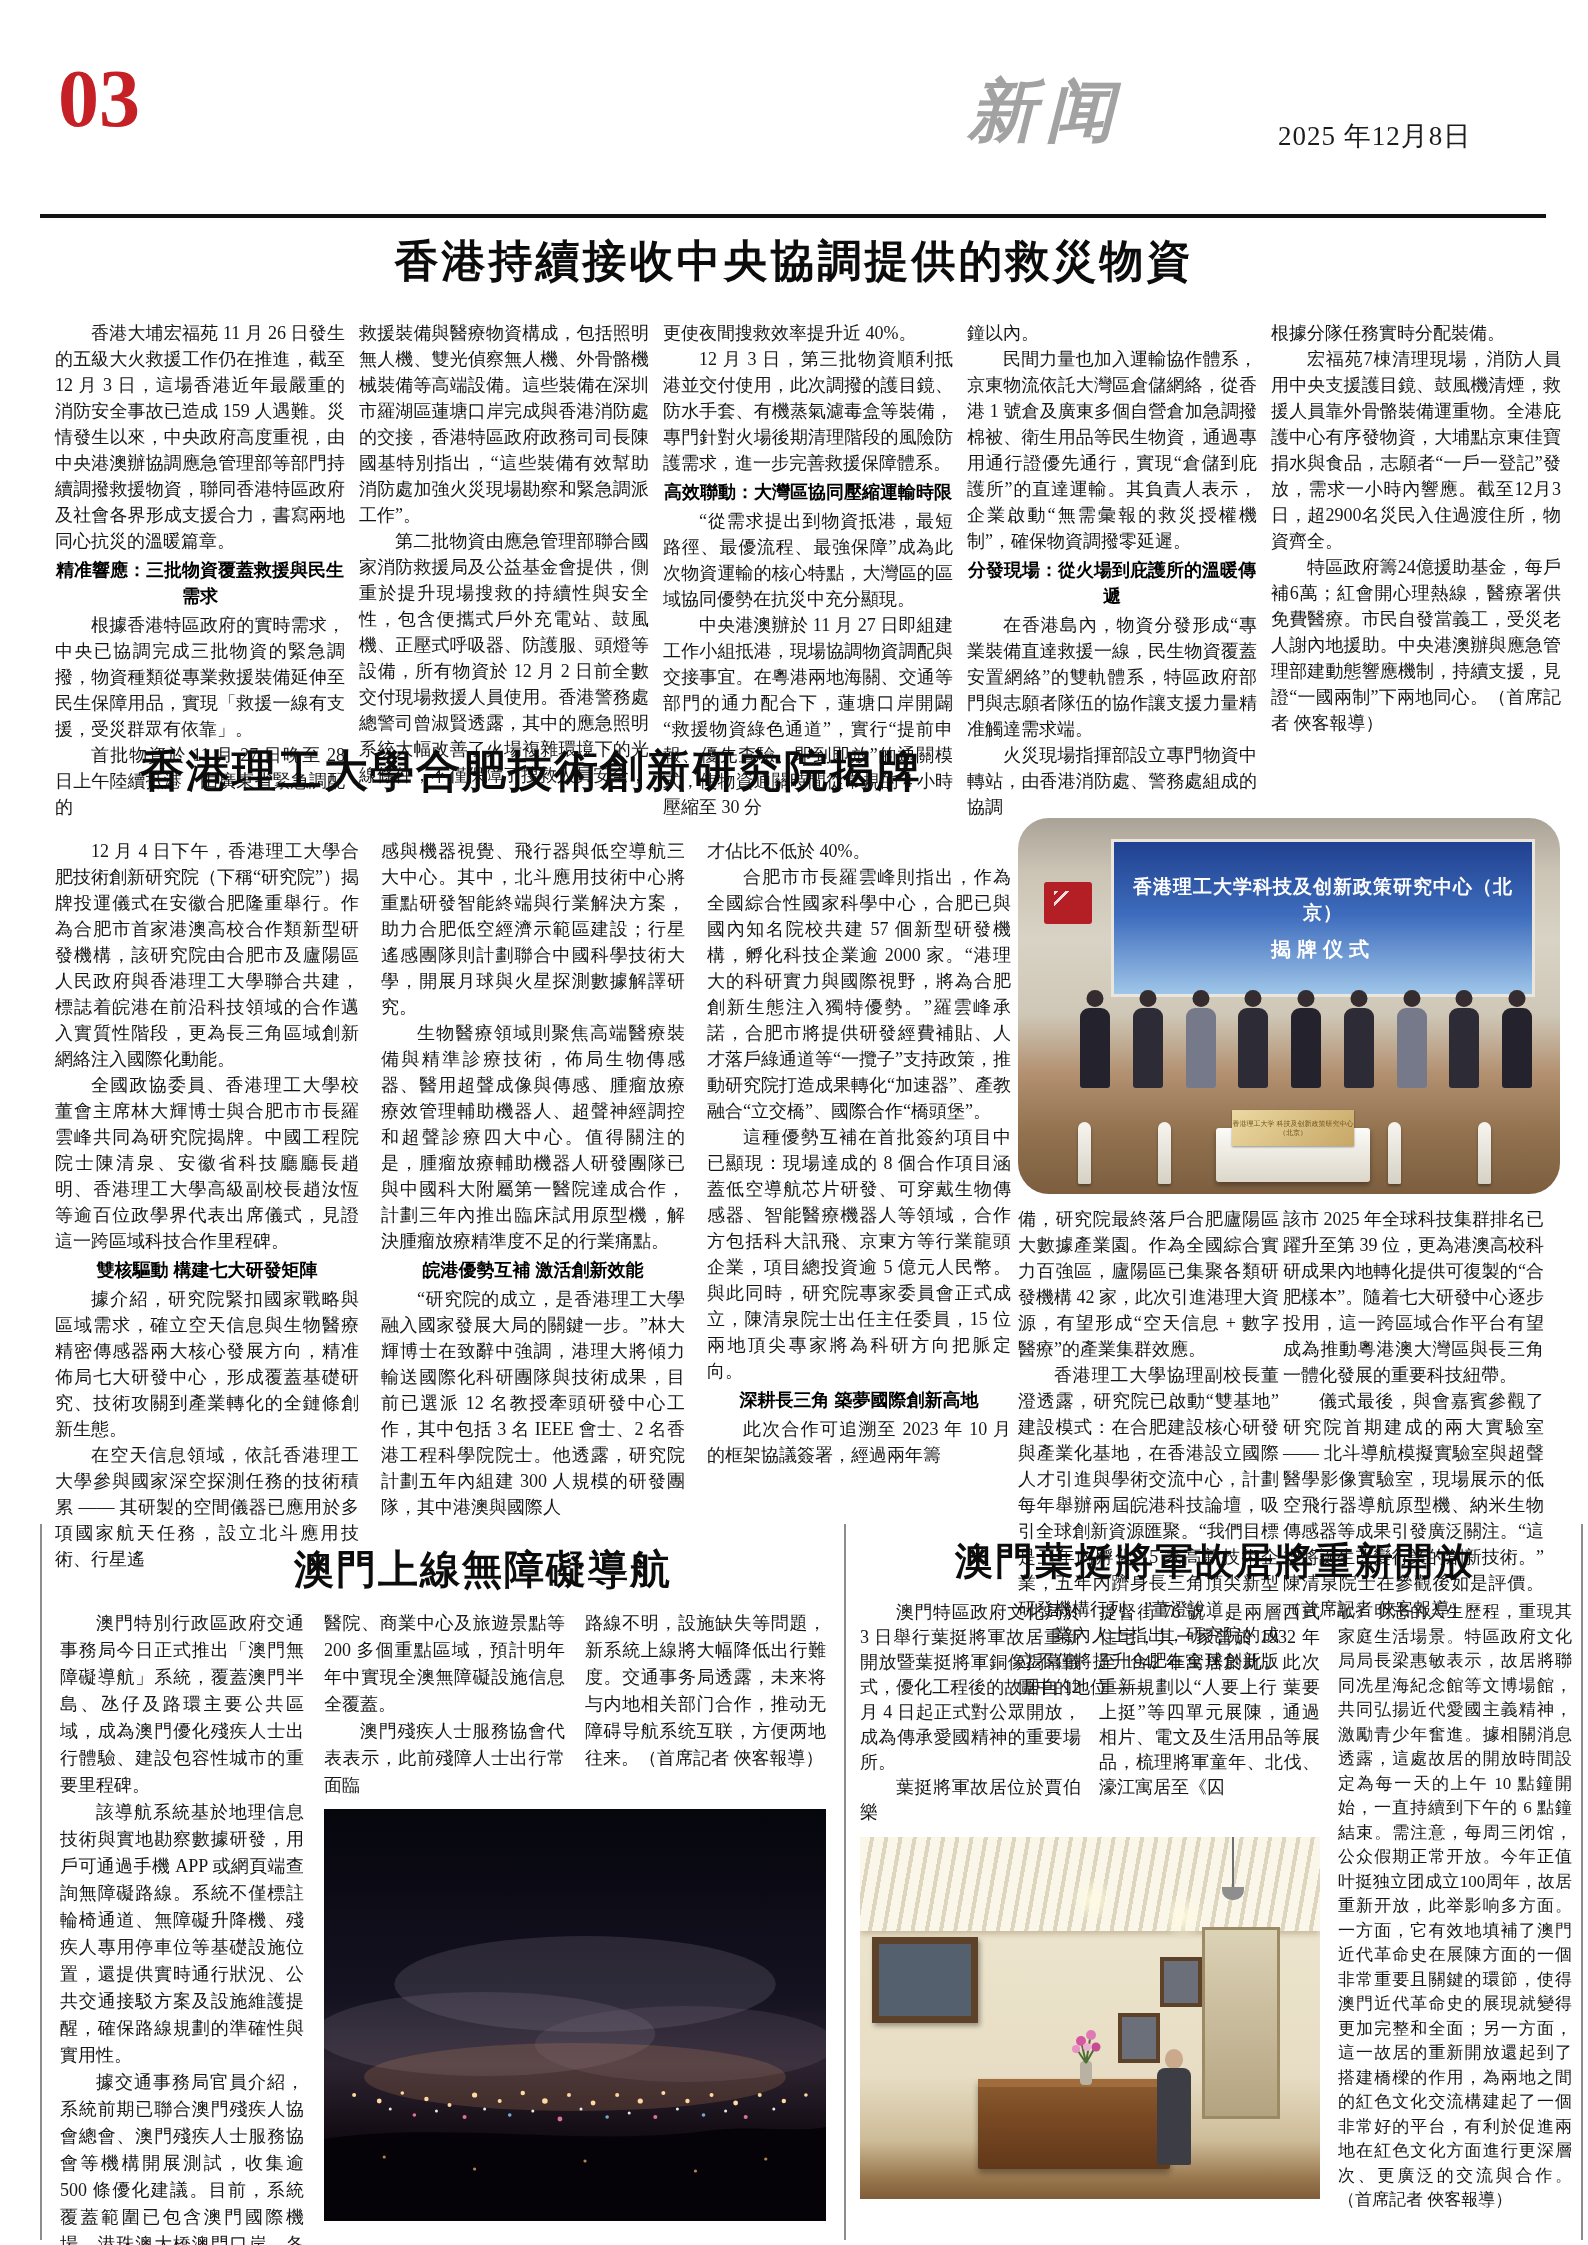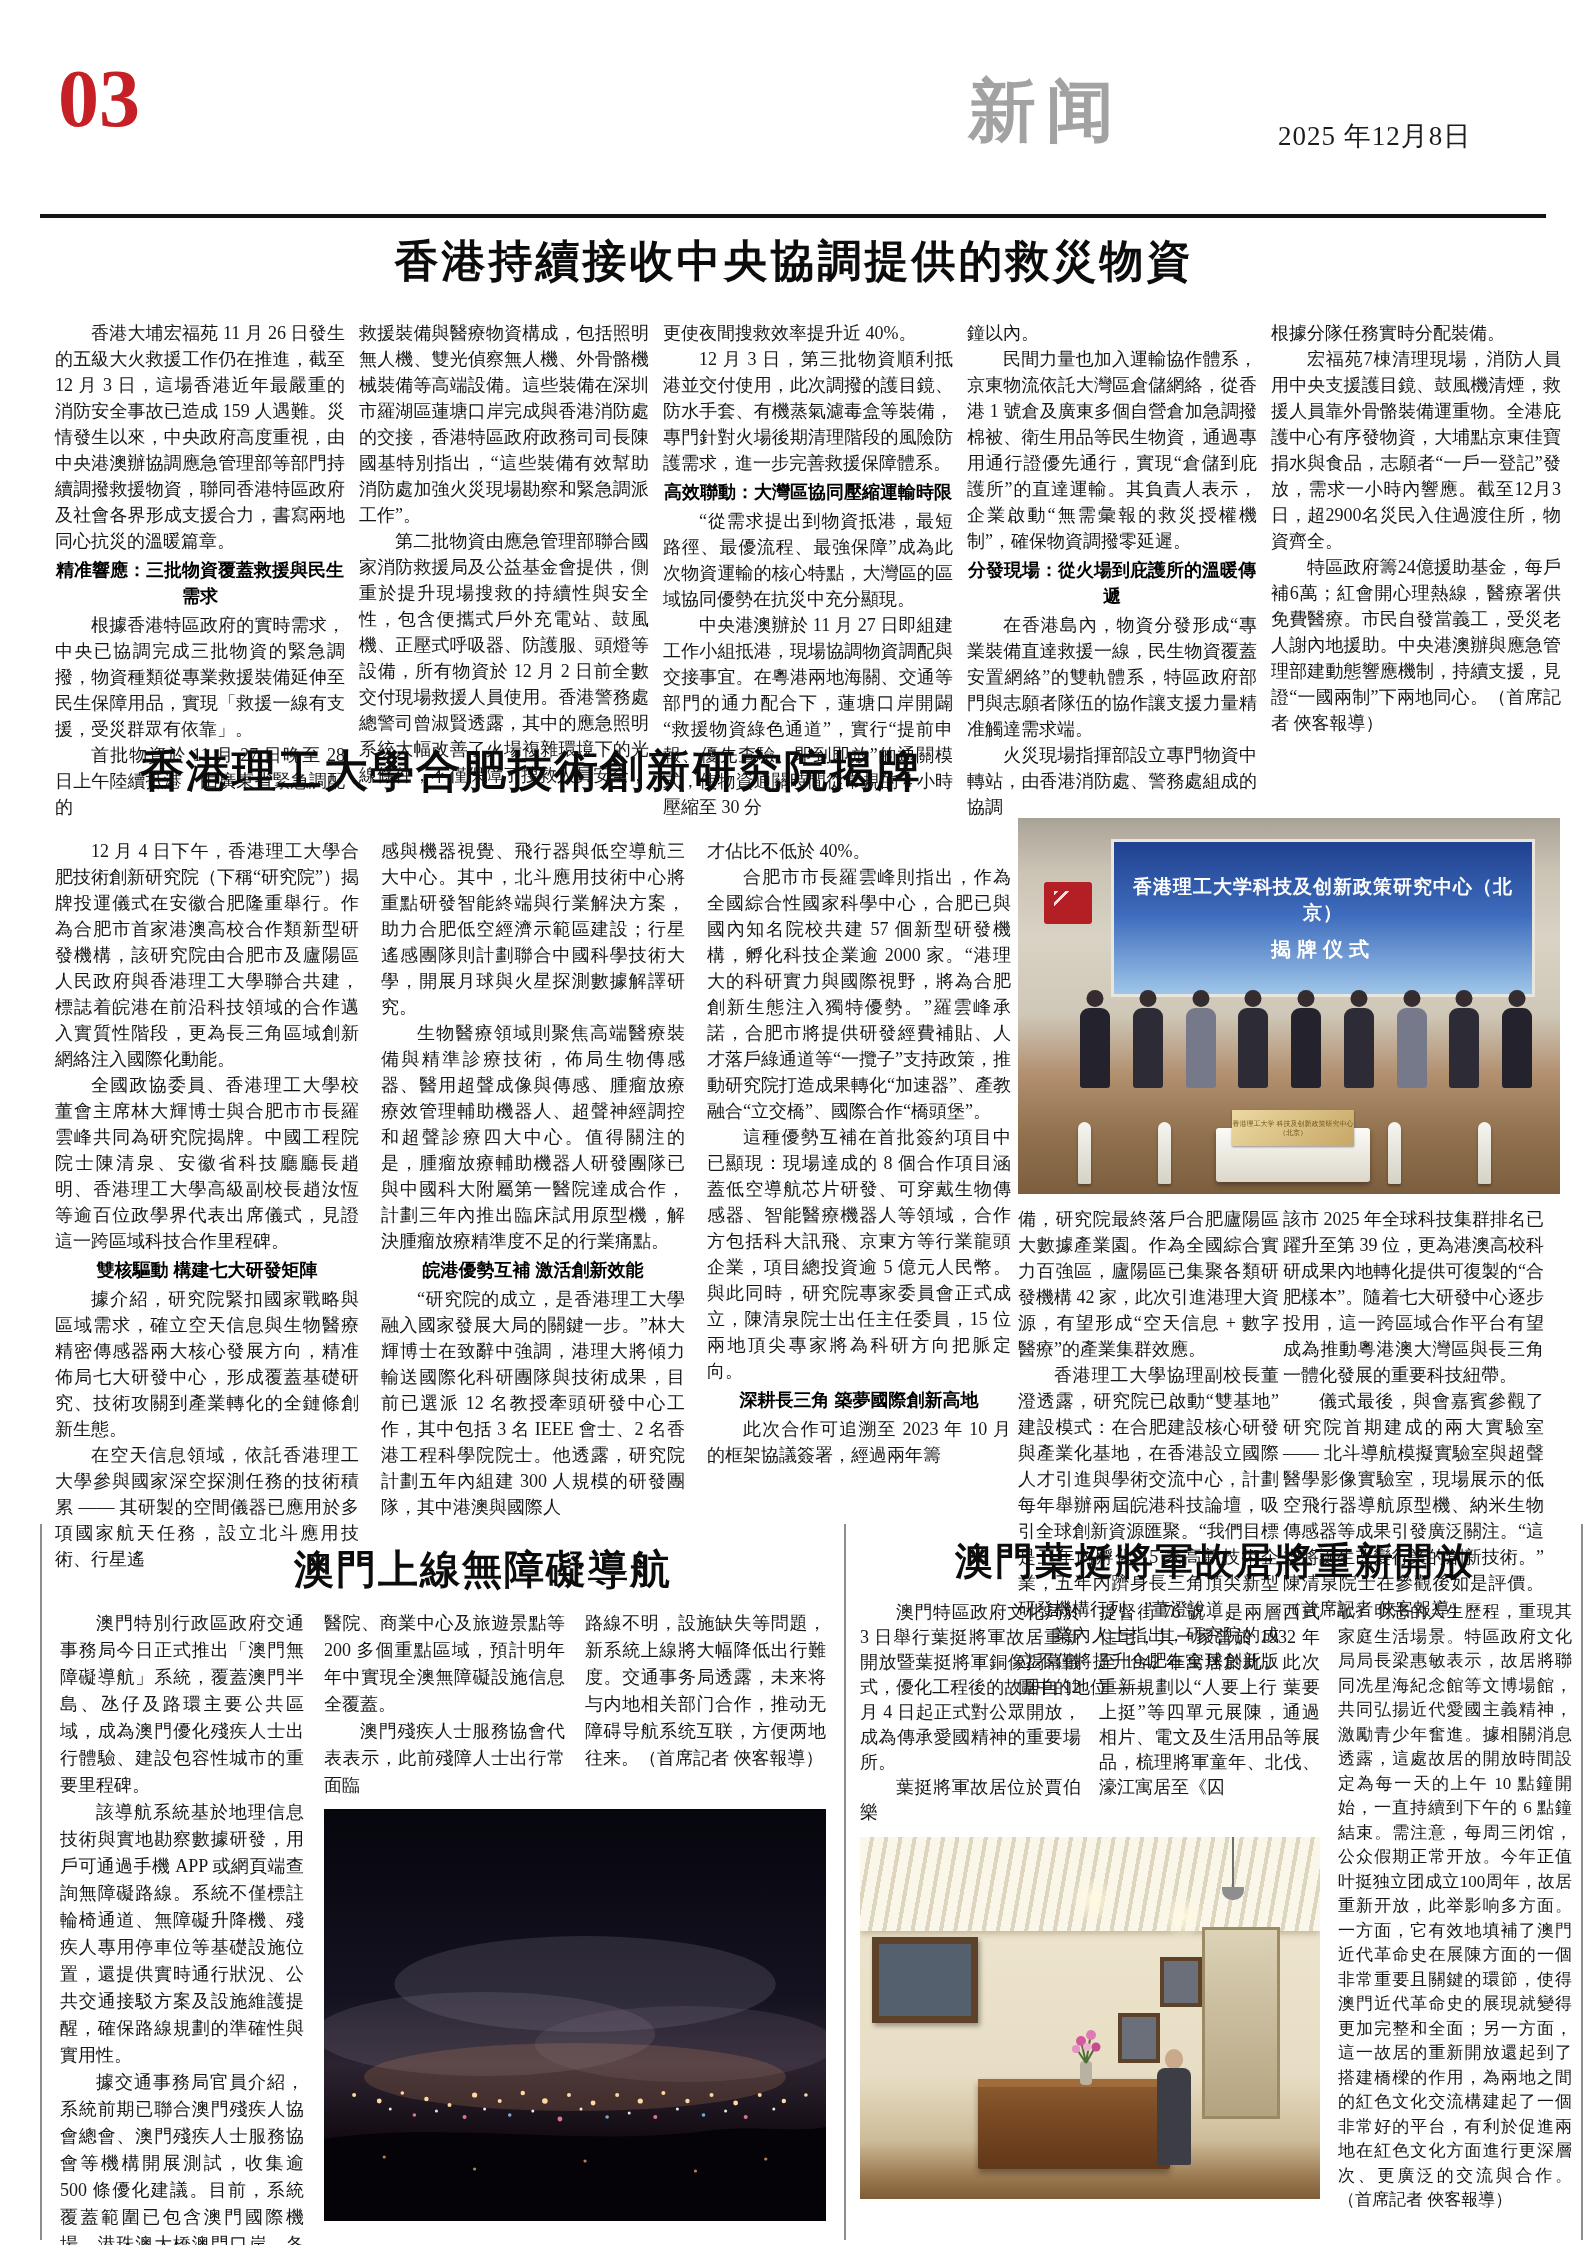--- a/index.html
+++ b/index.html
@@ -4,21 +4,21 @@
 <style>
   html,body{margin:0;padding:0;background:#ffffff;}
   .page{position:relative;width:1588px;height:2245px;background:#fff;overflow:hidden;
         font-family:"Liberation Serif","DejaVu Serif",serif;color:#161616;}
   .abs{position:absolute;}
 
   
   .page-number{left:58px;top:58px;font-size:82px;font-weight:bold;color:#c42026;
                font-family:"Liberation Serif",serif;line-height:1;}
   .section-title{left:968px;top:76px;font-size:68px;font-weight:bold;color:#a2a2a2;
-                 letter-spacing:10px;line-height:1;
+                 font-style:italic;letter-spacing:10px;line-height:1;
                  font-family:"Liberation Sans","DejaVu Sans",sans-serif;}
   .page-date{left:1278px;top:118px;font-size:27px;color:#1c1c1c;letter-spacing:1px;}
   .header-rule{left:40px;top:214px;width:1506px;height:4px;background:#141414;}
 
   
   .cols{display:flex;}
   .col{text-align:justify;}
   .col p{margin:0;text-indent:2em;}
   .col p.ni{text-indent:0;}
   .sub{display:block;text-align:center;font-weight:bold;margin:3px 0;text-indent:0;
@@ -34,21 +34,21 @@
   
   .a2-headline{left:50px;top:742px;width:962px;font-size:44px;letter-spacing:2px;}
   .a2-cols-left{left:55px;top:838px;width:956px;gap:22px;}
   .a2-cols-left .col{width:304px;font-size:18px;line-height:26px;}
   .a2-cols-right{left:1018px;top:1206px;width:542px;gap:4px;}
   .a2-cols-right .col{width:261px;font-size:18px;line-height:26px;}
 
   
   .photo-ceremony{left:1018px;top:818px;width:542px;height:376px;overflow:hidden;
       background:linear-gradient(180deg,#a9a296 0%,#cbc4b5 14%,#d9d3c5 32%,#cfc8b8 52%,
-                 #b29070 68%,#91714e 84%,#7c5e3f 100%);}
+                 #b29070 68%,#91714e 84%,#7c5e3f 100%);border-radius:31px;}
   .screen{position:absolute;left:96px;top:24px;width:418px;height:152px;
       background:linear-gradient(180deg,#20418f 0%,#3e6cbd 48%,#9fc6e9 100%);
       box-shadow:0 0 0 3px #eae6dc;display:flex;flex-direction:column;align-items:center;
       justify-content:center;color:#fff;text-align:center;
       font-family:"Liberation Sans","DejaVu Sans",sans-serif;}
   .screen .l1{font-size:19px;font-weight:bold;letter-spacing:1px;padding:0 10px;}
   .screen .l2{font-size:20px;font-weight:bold;margin-top:10px;letter-spacing:6px;}
   .wall-logo{position:absolute;left:26px;top:64px;width:48px;height:42px;background:#b31f24;
       border-radius:3px;}
   .wall-logo::after{content:"";position:absolute;left:10px;top:9px;width:28px;height:24px;

